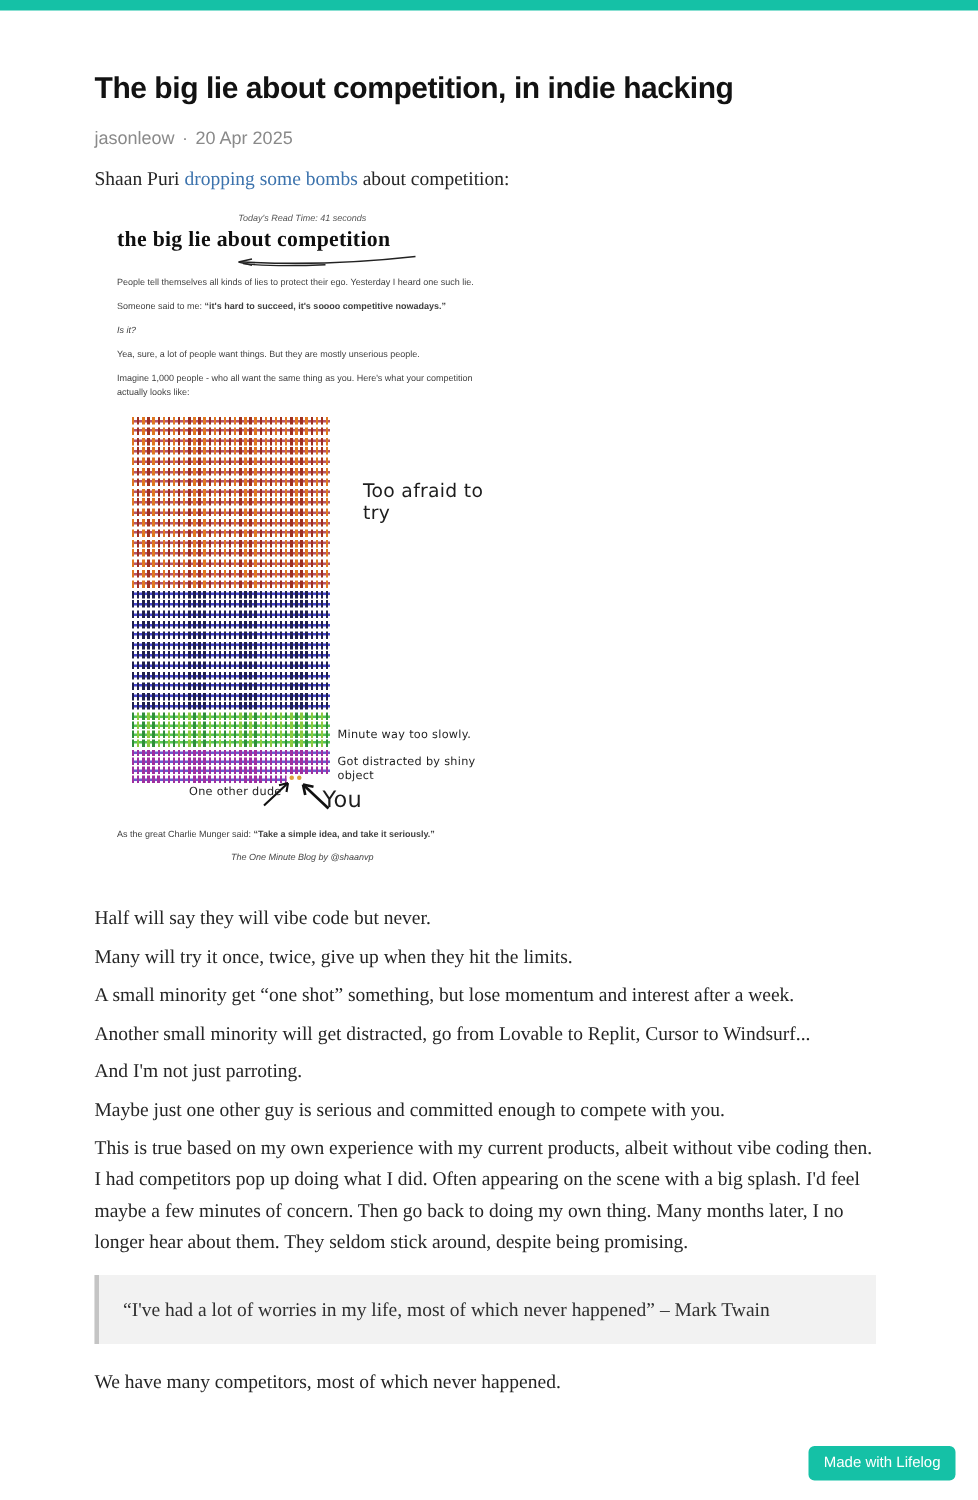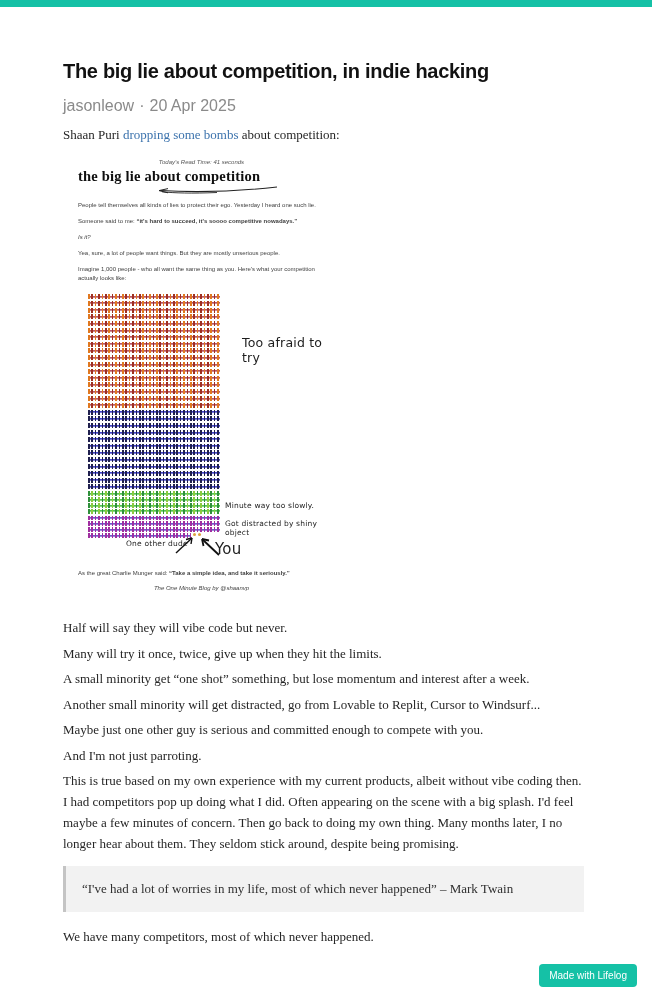--- a/index.html
+++ b/index.html
@@ -1,23 +1,23 @@
 <!DOCTYPE html>
 <html><head>
 <meta charset="utf-8">
 <style>
   html,body{margin:0;padding:0;background:#ffffff;}
   .page{position:relative;width:652px;height:1000px;background:#fff;overflow:hidden;
         font-family:"Liberation Serif",serif;color:#262626;}
   .topbar{position:absolute;top:0;left:0;width:652px;height:7px;}
   .content{position:absolute;top:7px;left:63px;width:521px;}
 
-  h1.title{margin:52px 0 0 0;font-family:"Liberation Sans",sans-serif;font-weight:700;
+  h1.title{margin:40px 0 0 0;font-family:"Liberation Sans",sans-serif;font-weight:700;
            font-size:20px;letter-spacing:-0.3px;color:#121212;line-height:1.2;}
-  .byline{margin-top:14px;font-family:"Liberation Sans",sans-serif;font-size:16px;color:#8a8a8a;}
+  .byline{margin-top:14px;font-family:"Liberation Sans",sans-serif;font-size:12px;color:#8a8a8a;}
   .byline .sep{margin:0 5px;}
   .intro{margin:9px 0 0 0;font-size:13px;line-height:21px;}
   a.link{color:#3c73ad;text-decoration:none;cursor:pointer;}
 
   
   figure.tweet{margin:14px 0 0 15px;padding:0;width:247px;position:relative;
                font-family:"Liberation Sans",sans-serif;color:#3a3a3a;}
   .readtime{text-align:center;font-size:6px;font-style:italic;color:#555;margin-top:4px;}
   .fig-title{text-align:left;font-family:"Liberation Serif",serif;font-weight:700;
              font-size:14.5px;color:#0f0f0f;margin-top:3px;letter-spacing:0.2px;}
@@ -152,22 +152,22 @@
 
       <p class="munger"><span>As the great Charlie Munger said: </span><span style="font-weight: 700;">“Take a simple idea, and take it seriously.”</span></p>
       <div class="fig-footer">The One Minute Blog by @shaanvp</div>
     </figure>
 
     <div class="body-paras">
         <p>Half will say they will vibe code but never.</p>
         <p>Many will try it once, twice, give up when they hit the limits.</p>
         <p>A small minority get “one shot” something, but lose momentum and interest after a week.</p>
         <p>Another small minority will get distracted, go from Lovable to Replit, Cursor to Windsurf...</p>
+        <p>And I'm not just parroting.</p>
         <p>Maybe just one other guy is serious and committed enough to compete with you.</p>
-        <p>And I'm not just parroting.</p>
         <p>This is true based on my own experience with my current products, albeit without vibe coding then. I had competitors pop up doing what I did. Often appearing on the scene with a big splash. I'd feel maybe a few minutes of concern. Then go back to doing my own thing. Many months later, I no longer hear about them. They seldom stick around, despite being promising.</p>
       </div>
 
     <blockquote class="quote" style="background-color: rgb(242, 242, 242);">
       <p>“I've had a lot of worries in my life, most of which never happened” – Mark Twain</p>
     </blockquote>
 
     <p class="closing">We have many competitors, most of which never happened.</p>
   </div>
 

